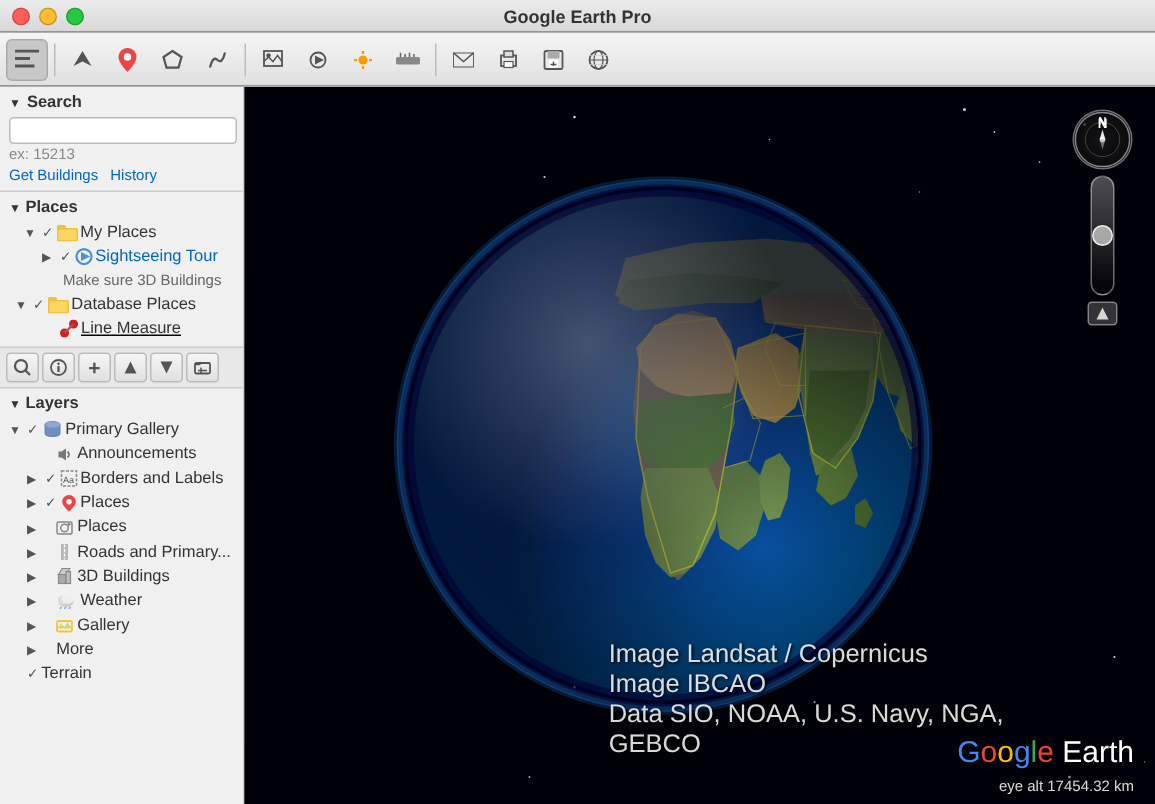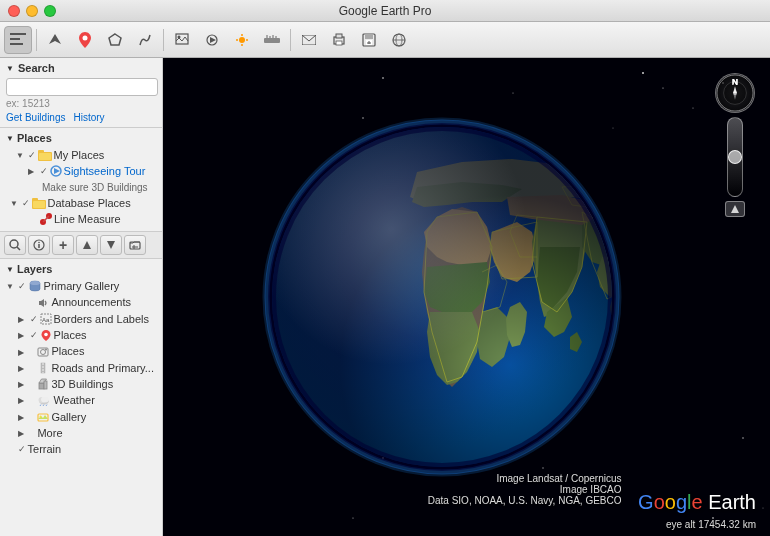--- a/index.html
+++ b/index.html
@@ -4,21 +4,21 @@
   <style>
     * { margin: 0; padding: 0; box-sizing: border-box; }
     body { width: 770px; height: 536px; font-family: -apple-system, 'Helvetica Neue', Arial, sans-serif; font-size: 11px; overflow: hidden; display: flex; flex-direction: column; background: #1a1a1a; }
 
     
     .title-bar {
       height: 22px; background: linear-gradient(to bottom, #ececec, #d8d8d8);
       display: flex; align-items: center; justify-content: center;
       border-bottom: 1px solid #b0b0b0; position: relative; flex-shrink: 0;
     }
-    .title-bar-title { font-size: 12px; font-weight: 400; color: #333; }
+    .title-bar-title { font-size: 12px; font-weight: 700; color: #333; }
     .traffic-lights { position: absolute; left: 8px; display: flex; gap: 6px; align-items: center; }
     .tl { width: 12px; height: 12px; border-radius: 50%; border: 0.5px solid rgba(0,0,0,0.2); }
     .tl-red { background: #ff5f57; }
     .tl-yellow { background: #febc2e; }
     .tl-green { background: #28c840; }
 
     
     .toolbar {
       height: 36px; background: linear-gradient(to bottom, #f5f5f5, #e0e0e0);
       border-bottom: 1px solid #b0b0b0; display: flex; align-items: center;
@@ -91,21 +91,21 @@
       flex: 1; position: relative; overflow: hidden;
       background: radial-gradient(ellipse at 60% 40%, #0a0a2e 0%, #000005 100%);
     }
 
     
     .stars { position: absolute; inset: 0; }
 
     
     .info-overlay {
       position: absolute; bottom: 30px; left: 50%; transform: translateX(-20%);
-      text-align: right; color: rgba(255,255,255,0.85); font-size: 10px;
+      text-align: left; color: rgba(255,255,255,0.85); font-size: 17px;
       text-shadow: 1px 1px 2px rgba(0,0,0,0.9);
     }
 
     
     .nav-compass {
       position: absolute; top: 15px; right: 15px;
       display: flex; flex-direction: column; align-items: center; gap: 4px;
     }
     .compass {
       width: 40px; height: 40px; border-radius: 50%;
@@ -304,21 +304,21 @@
         <span class="expander">▼</span>
         <span style="font-size:9px;color:#555;">✓</span>
         <svg width="14" height="12" viewBox="0 0 14 12">
           <rect x="0" y="3" width="14" height="9" rx="1" fill="#f0c040"></rect>
           <rect x="0" y="1" width="6" height="4" rx="1" fill="#f0c040"></rect>
           <rect x="1" y="4" width="12" height="7" rx="1" fill="#f8d860"></rect>
         </svg>
         <span class="item-label">Database Places</span>
       </div>
 
-      <div class="item-row" style="margin-left:22px;">
+      <div class="item-row" style="margin-left:22px;text-decoration:underline;">
         <span class="expander" style="visibility:hidden;">▶</span>
         <svg width="12" height="12" viewBox="0 0 12 12">
           <circle cx="3" cy="9" r="3" fill="#cc2222"></circle>
           <circle cx="9" cy="3" r="3" fill="#cc2222"></circle>
           <line x1="3" y1="9" x2="9" y2="3" stroke="#cc4444" stroke-width="1.5"></line>
         </svg>
         <span class="item-label">Line Measure</span>
       </div>
     </div>
 

